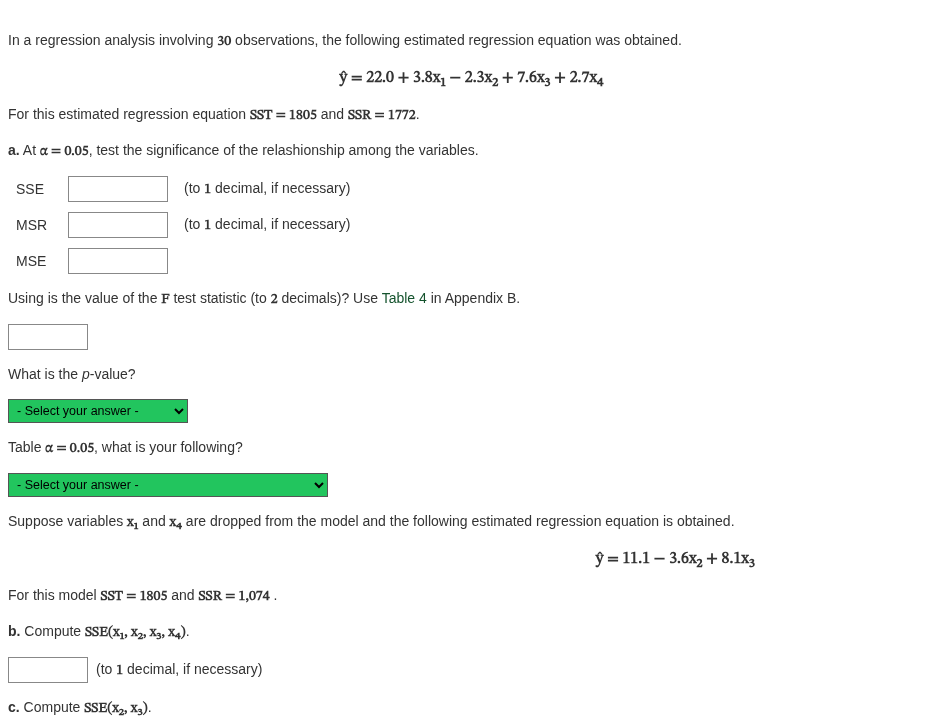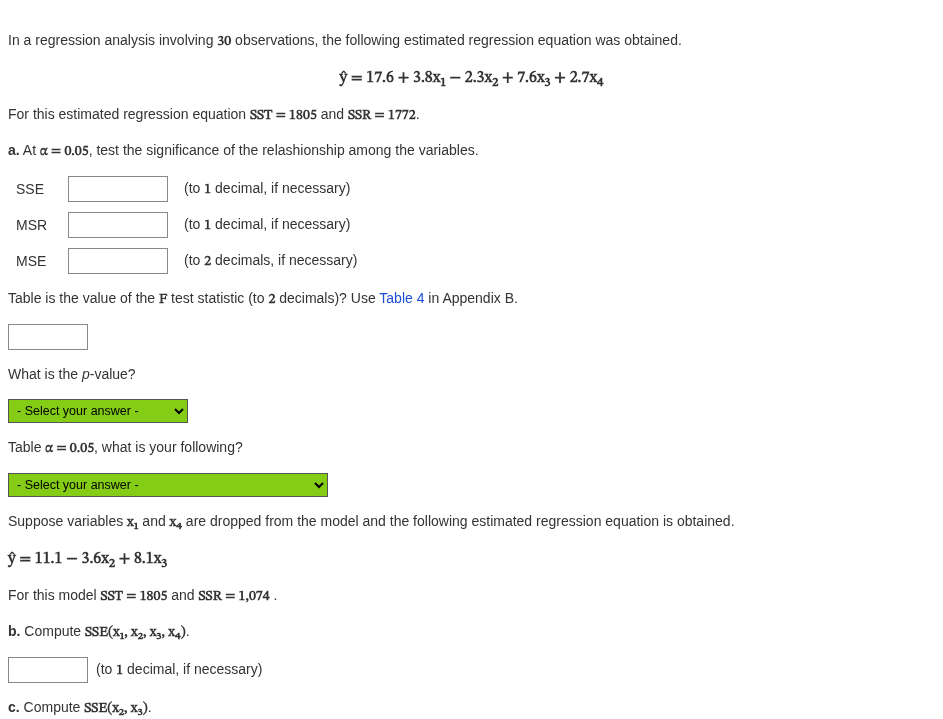--- a/index.html
+++ b/index.html
@@ -16,20 +16,21 @@
     font-weight: bold;
   }
   .eqline {
     text-align: center;
     margin: 6px 0 10px 0;
   }
   .eqline .math {
     font-size: 16px;
   }
   .eqline2 {
+    text-align: right;
     padding-right: 180px;
     margin: 6px 0 10px 0;
   }
   .eqline2 .math {
     font-size: 16px;
   }
   .row {
     display: flex;
     align-items: center;
     gap: 16px;
@@ -47,41 +48,41 @@
     font-size: 13px;
   }
   input.field.sm {
     width: 70px;
   }
   select.sel {
     border: 1px solid #555;
     font-family: inherit;
     font-size: 12.5px;
     padding: 2px 4px;
-    background: #84cc16;
+    background: #22c55e;
     height: 24px;
   }
   .sel.w1 { width: 180px; }
   .sel.w2 { width: 320px; }
   a.tlink {
-    color: #1d4ed8;
+    color: #14532d;
     text-decoration: none;
   }
   .p { margin: 14px 0; }
   .partlabel { font-weight: bold; }
 </style>
 </head>
 <body>
 
 <div class="p">
   <span>In a regression analysis involving </span><span class="math">30</span><span> observations, the following estimated regression equation was obtained.</span>
 </div>
 
 <div class="eqline">
-  <span class="math">ŷ = 17.6 + 3.8x₁ − 2.3x₂ + 7.6x₃ + 2.7x₄</span>
+  <span class="math">ŷ = 22.0 + 3.8x₁ − 2.3x₂ + 7.6x₃ + 2.7x₄</span>
 </div>
 
 <div class="p">
   <span>For this estimated regression equation </span><span class="math">SST = 1805</span><span> and </span><span class="math">SSR = 1772</span><span>.</span>
 </div>
 
 <div class="p">
   <span class="partlabel">a.</span><span> At </span><span class="math">α = 0.05</span><span>, test the significance of the relashionship among the variables.</span>
 </div>
 
@@ -93,25 +94,24 @@
 
 <div class="row">
   <span class="lbl">MSR</span>
   <input class="field" type="text" value="" style="">
   <span>(to <span class="math">1</span> decimal, if necessary)</span>
 </div>
 
 <div class="row">
   <span class="lbl">MSE</span>
   <input class="field" type="text" value="" style="">
-  <span>(to <span class="math">2</span> decimals, if necessary)</span>
 </div>
 
 <div class="p">
-  <span>Table is the value of the </span><span class="math">F</span><span> test statistic (to </span><span class="math">2</span><span> decimals)? Use </span><a href="#" class="tlink">Table 4</a><span> in Appendix B.</span>
+  <span>Using is the value of the </span><span class="math">F</span><span> test statistic (to </span><span class="math">2</span><span> decimals)? Use </span><a href="#" class="tlink">Table 4</a><span> in Appendix B.</span>
 </div>
 
 <div class="p" style="margin-left:0;">
   <input class="field sm" type="text" value="" style="">
 </div>
 
 <div class="p">
   <span>What is the <i>p</i>-value?</span>
 </div>
 <div>

